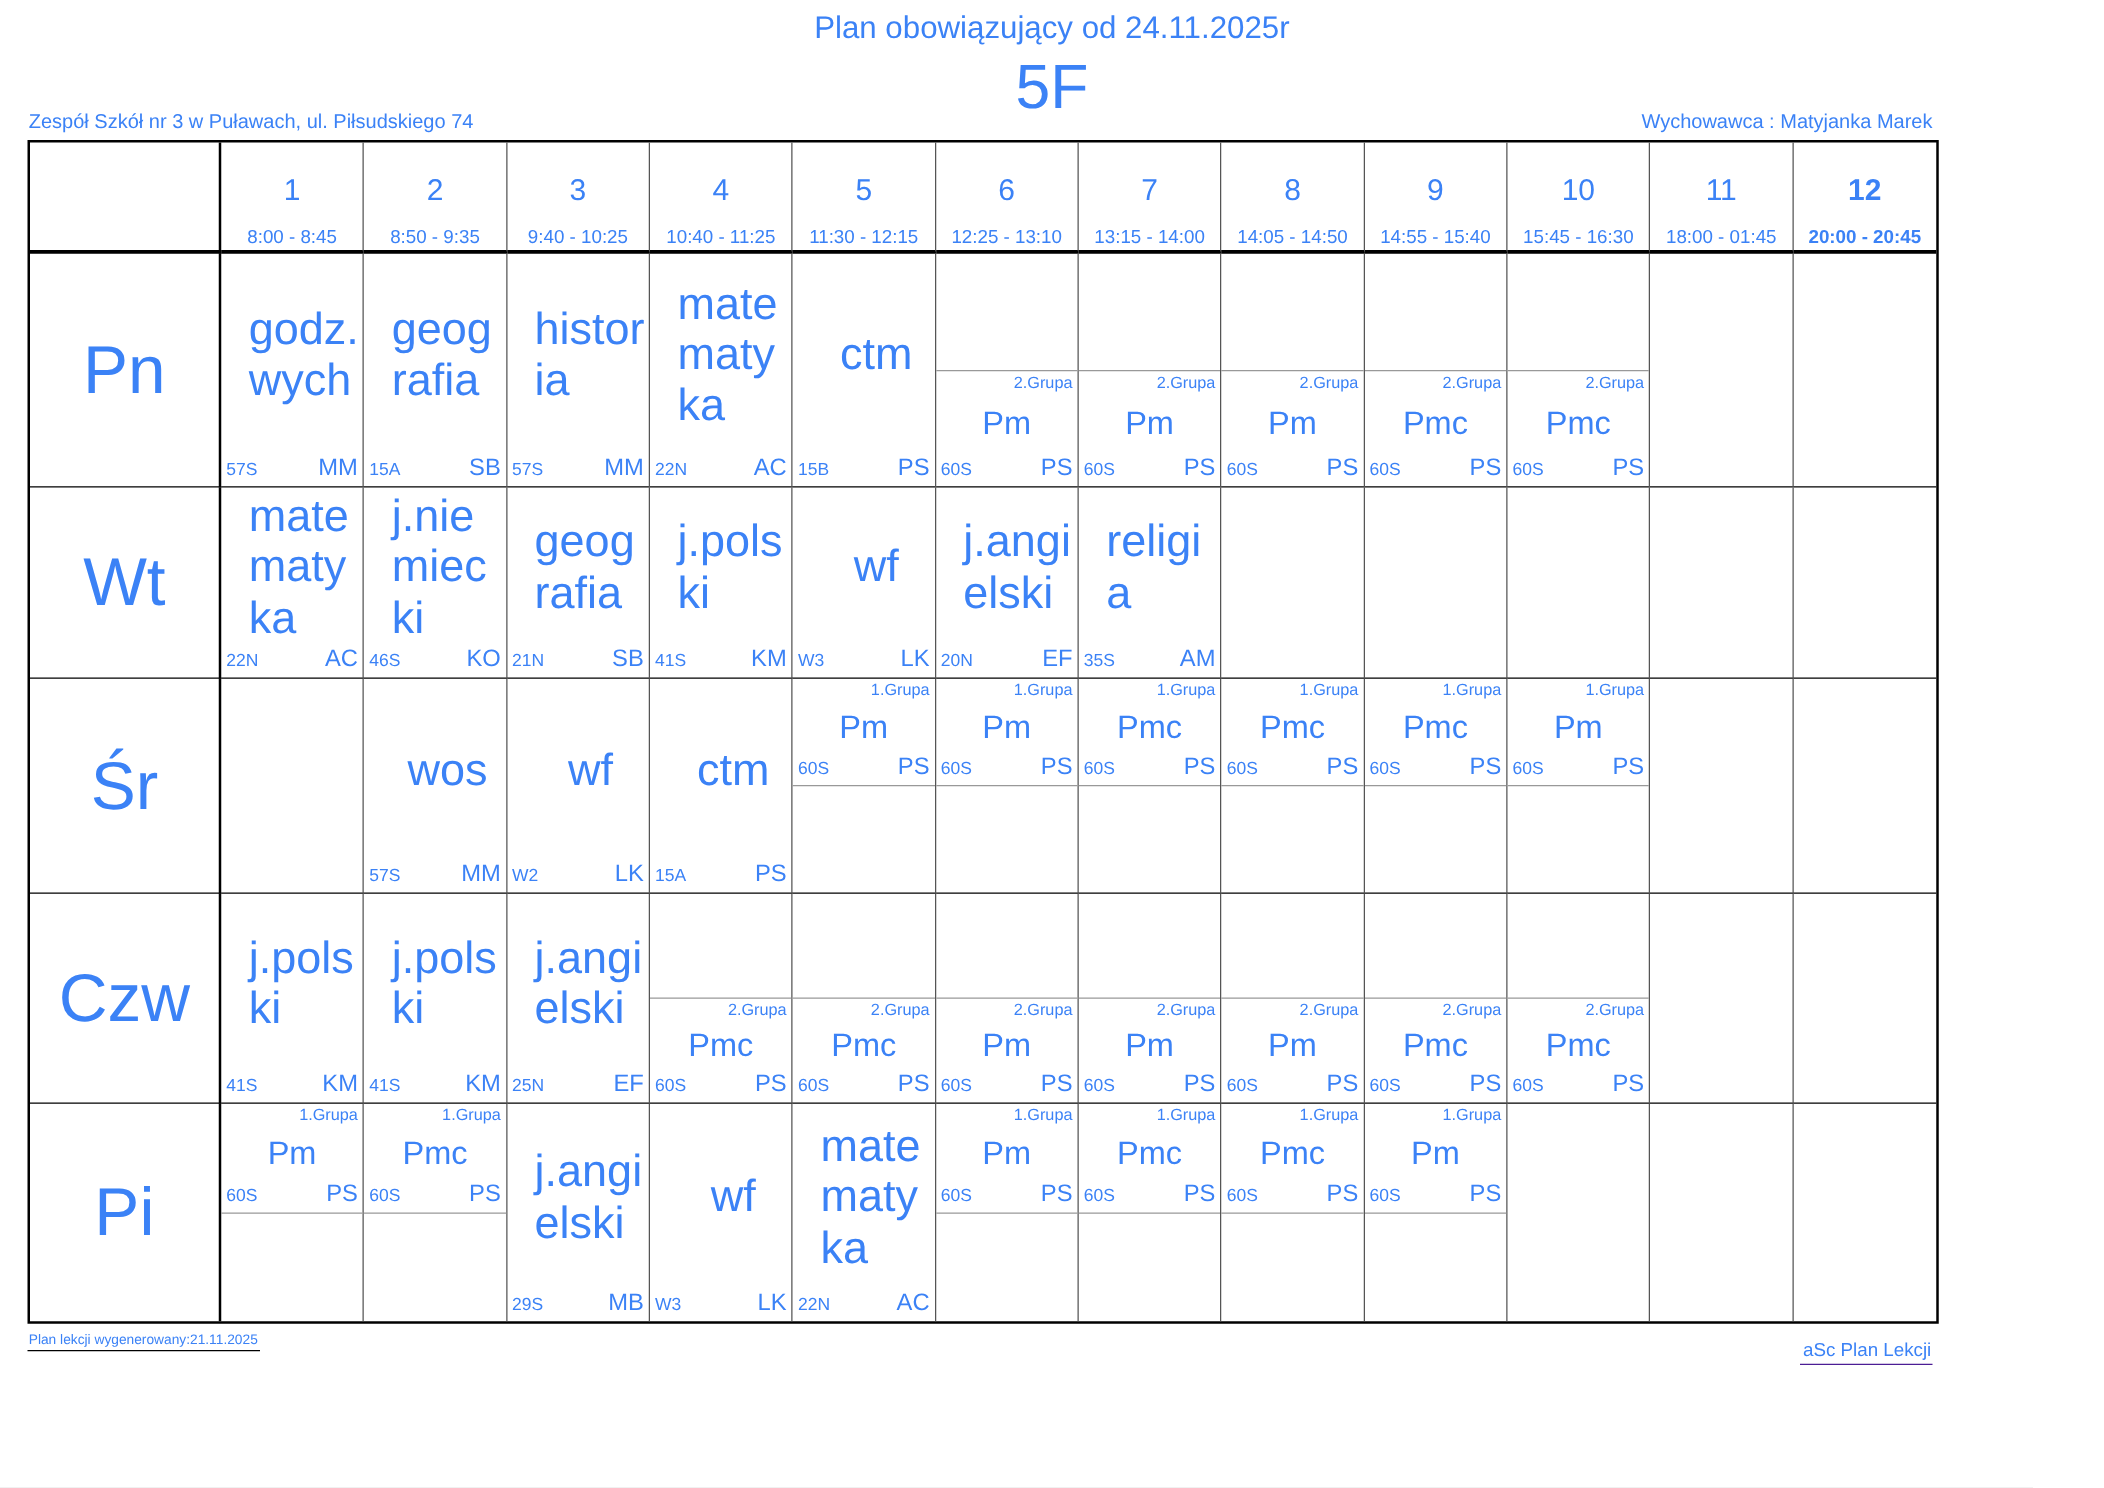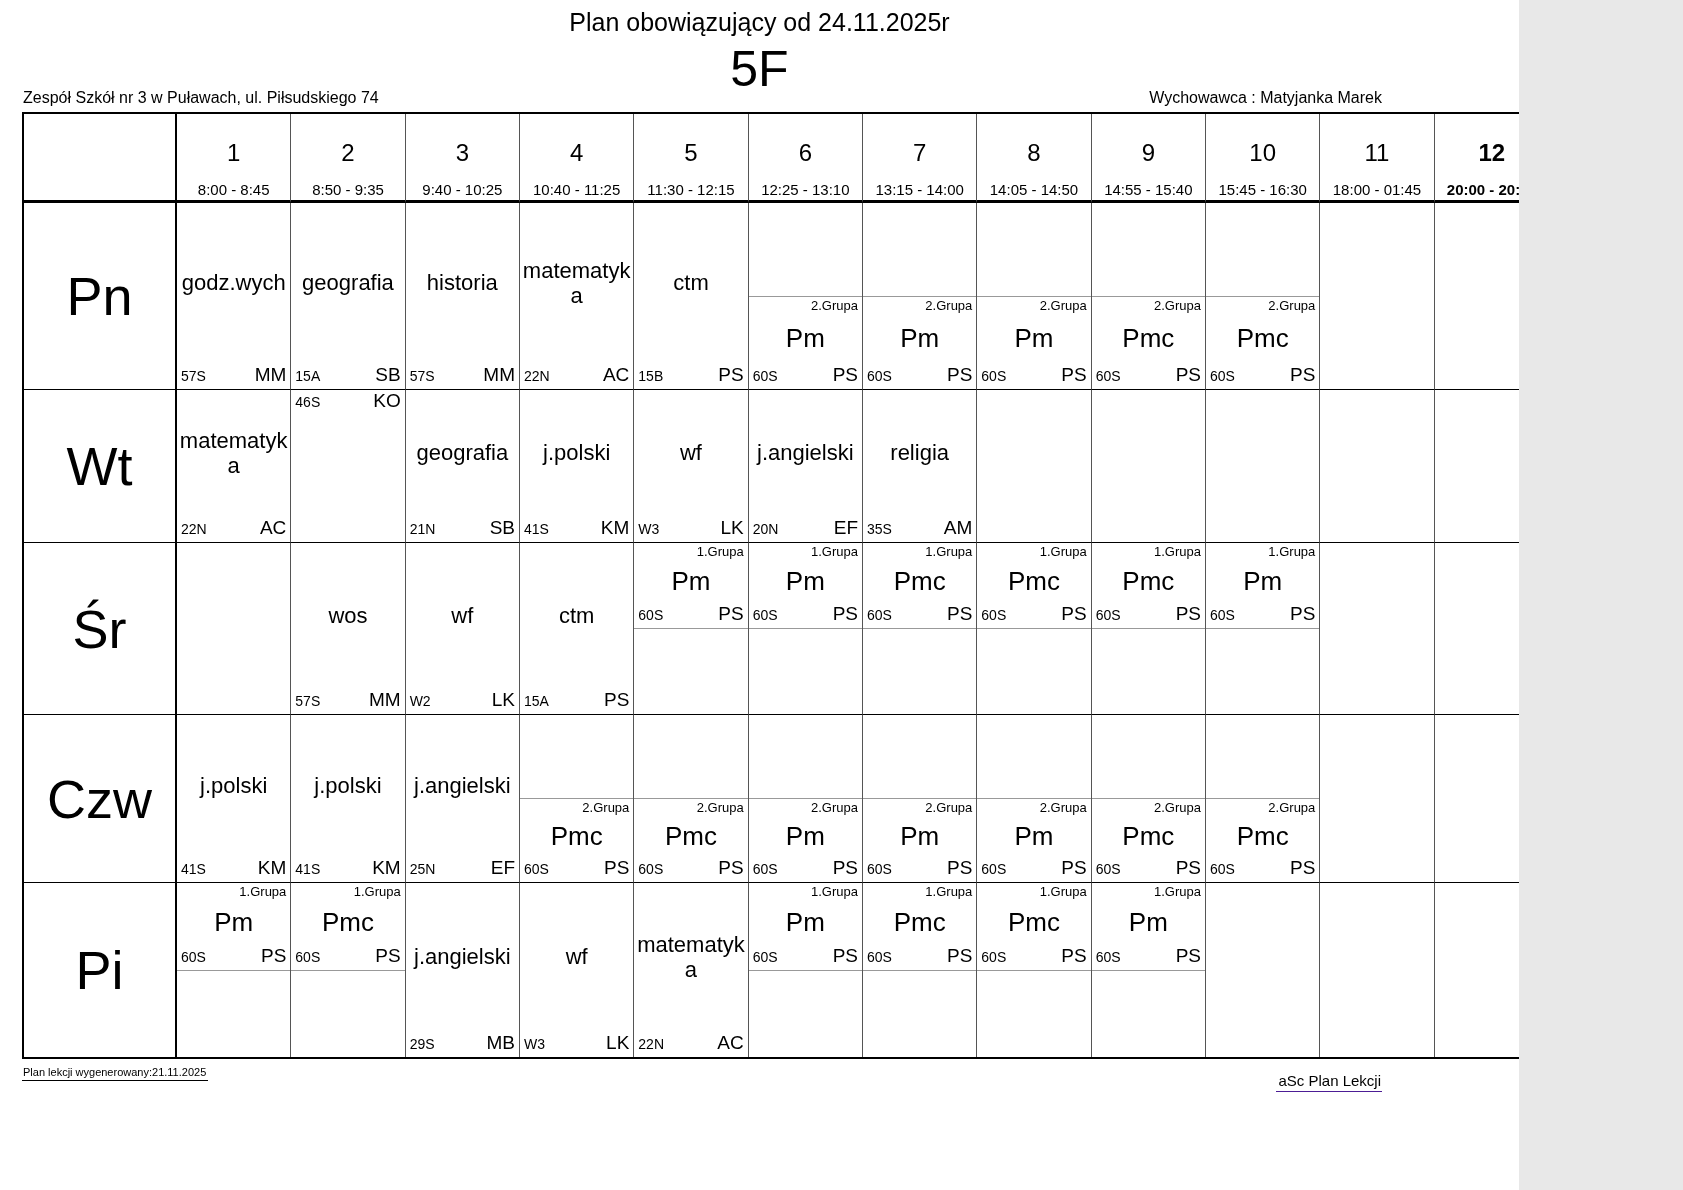--- a/index.html
+++ b/index.html
@@ -1,21 +1,21 @@
 <!DOCTYPE html>
 <html><head>
 <meta charset="utf-8">
 <style>
   * { box-sizing: border-box; margin: 0; padding: 0; }
   html,body { background:#e8e8e8; }
   .page {
     position: relative;
-    width: 1519px; height: 1190px;
+    width: 1683px; height: 1190px;
     background: #fff;
-    color: #000000;
+    color: #3b82f6;
     font-family: "Liberation Sans", "DejaVu Sans", sans-serif;
     overflow: hidden;
   }
   .title {
     position: absolute; top: 8px; left: 0; right: 0;
     text-align: center; font-size: 25px;
   }
   .classname {
     position: absolute; top: 40px; left: 0; right: 0;
     text-align: center; font-size: 50px;
@@ -54,22 +54,22 @@
     font-size: 15px; text-align: center; white-space: nowrap;
     padding-bottom: 2px; line-height: 1.1;
   }
   .dayhead {
     display: flex; align-items: center; justify-content: center;
     font-size: 54px;
   }
   .cell { display: flex; flex-direction: column; }
   .subject {
     flex: 1; display: flex; align-items: center; justify-content: center;
-    text-align: center; font-size: 22px; line-height: 1.12;
-    word-break: break-all; padding: 0 2px;
+    text-align: left; font-size: 36px; line-height: 1.12;
+    word-break: break-all; padding: 0 2px; margin-left: 20px;
   }
   .meta {
     display: flex; justify-content: space-between; align-items: baseline;
     padding: 0 4px 3px 4px;
   }
   .room { font-size: 14px; }
   .tcode { font-size: 19px; }
   .cell.split { }
   .half { flex: 1; display: flex; flex-direction: column; min-height: 0; }
   .half.top-half { border-bottom: 1px solid #999; }
@@ -242,20 +242,21 @@
       <div class="cell empty lastcol"></div>
       <div class="dayhead">Wt</div>
       <div class="cell full">
         <div class="subject">matematyka</div>
         <div class="meta">
           <div class="room">22N</div>
           <div class="tcode">AC</div>
         </div>
       </div>
       <div class="cell full">
+        <div class="subject">j.niemiecki</div>
         <div class="meta">
           <div class="room">46S</div>
           <div class="tcode">KO</div>
         </div>
       </div>
       <div class="cell full">
         <div class="subject">geografia</div>
         <div class="meta">
           <div class="room">21N</div>
           <div class="tcode">SB</div>

